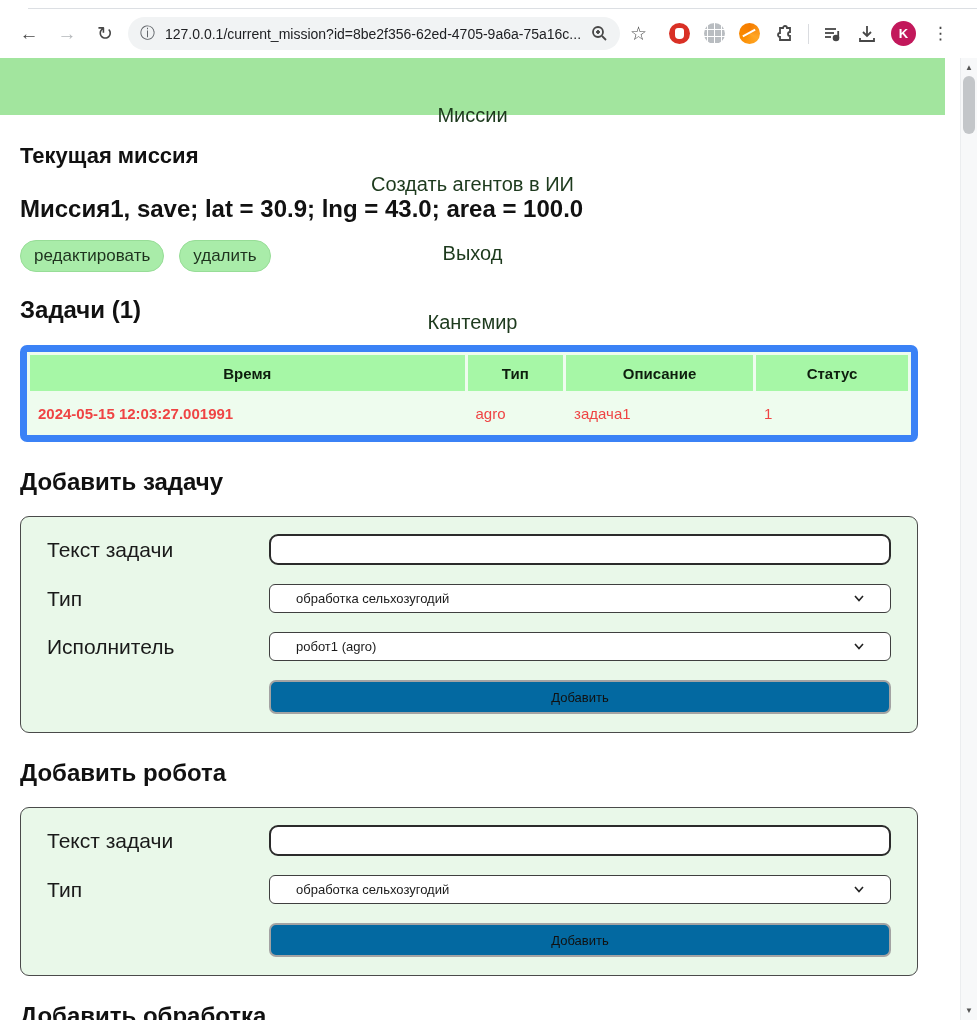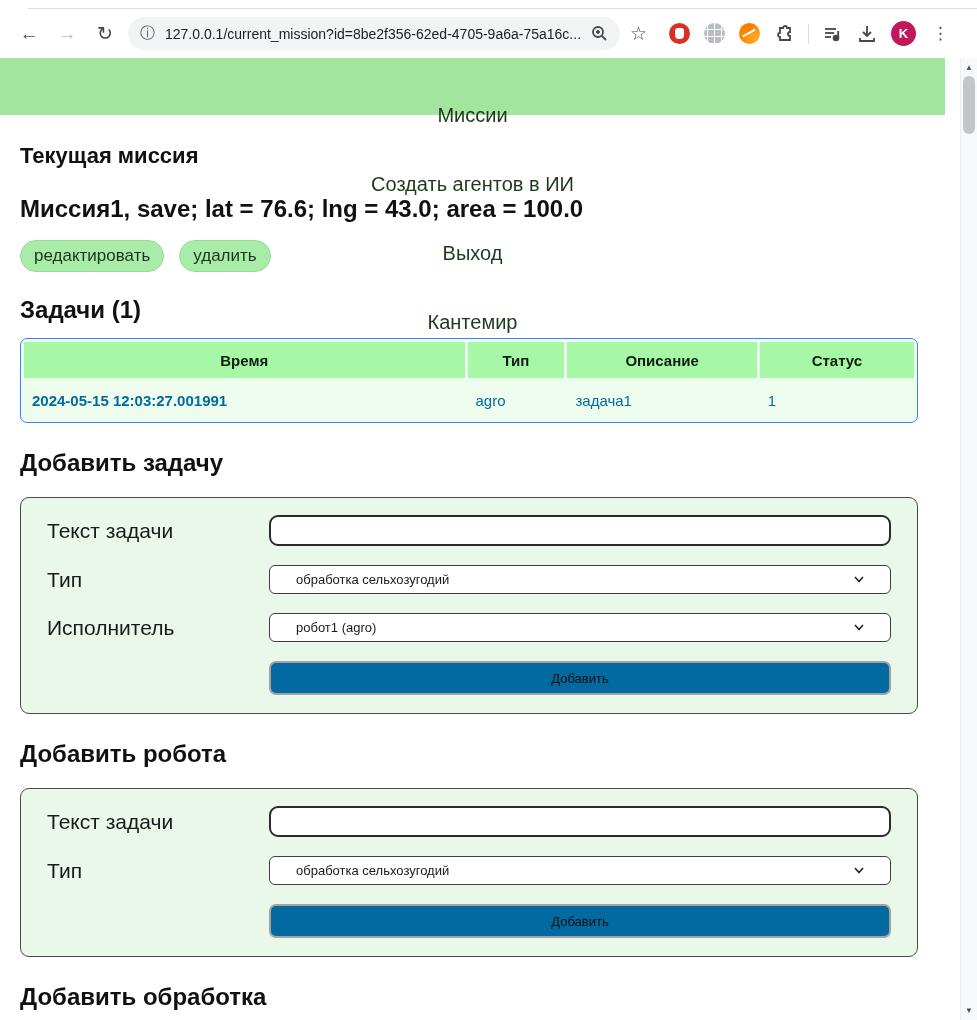--- a/index.html
+++ b/index.html
@@ -52,26 +52,26 @@
   .content { padding: 28px 42px 0 20px; width: 960px; }
   .h-small { font-size: 22px; font-weight: bold; color:#111; }
   .h-big { font-size: 24px; font-weight: bold; color:#111; margin-top: 26px; }
   .btn-row { margin-top: 17px; display:flex; gap: 15px; }
   .green-btn { background:#a9eca9; border:1px solid #97dd97; border-radius:16px;
     font-size:17px; color:#1e331e; padding: 5px 13px; cursor:pointer;
     font-family:"Liberation Sans",sans-serif; }
   .h-tasks { margin-top: 24px; }
 
   
-  .table-wrap { margin-top: 14px; border:1px solid #3b82f6; border-radius:7px;
+  .table-wrap { margin-top: 21px; border:7px solid #3b82f6; border-radius:7px;
     background:#eefcee; overflow:hidden; }
   table.tasks { width:100%; border-collapse:separate; border-spacing: 3px 3px; }
   table.tasks th { background:#a6f7a6; font-size:15px; font-weight:bold; color:#0e1e0e;
     height: 36px; text-align:center; }
-  table.tasks td { font-size:15px; color:#0369a1; height: 38px; padding-left: 8px;
+  table.tasks td { font-size:15px; color:#ef4444; height: 38px; padding-left: 8px;
     background:#eefcee; text-align:left; }
   td.time { font-weight:bold; padding-left: 10px; }
   .col-time { width:50%; } .col-type { width:11%; } .col-desc { width:21.5%; } .col-status { width:17.5%; }
 
   
   .panel { margin-top: 20px; background:#e9f8e9; border:1px solid #4a4a4a;
     border-radius:9px; padding: 17px 26px 16px 26px; }
   .frow { display:flex; align-items:center; margin-bottom: 19px; }
   .frow:last-child { margin-bottom: 2px; }
   .flabel { width: 222px; font-size: 21px; color:#1a1a1a; flex:none; }
@@ -147,21 +147,21 @@
   <div class="logo"></div>
   <a class="nav-link">Миссии</a>
   <a class="nav-link">Создать агентов в ИИ</a>
   <a class="nav-link">Выход</a>
   <a class="nav-link">Кантемир</a>
 </div>
 
 <div class="content">
 
   <div class="h-small">Текущая миссия</div>
-  <div class="h-big">Миссия1, save; lat = 76.6; lng = 43.0; area = 100.0</div>
+  <div class="h-big">Миссия1, save; lat = 30.9; lng = 43.0; area = 100.0</div>
 
   <div class="btn-row">
     <button class="green-btn">редактировать</button>
     <button class="green-btn">удалить</button>
   </div>
 
   <div class="h-big h-tasks">Задачи (1)</div>
 
   <div class="table-wrap">
     <table class="tasks">

